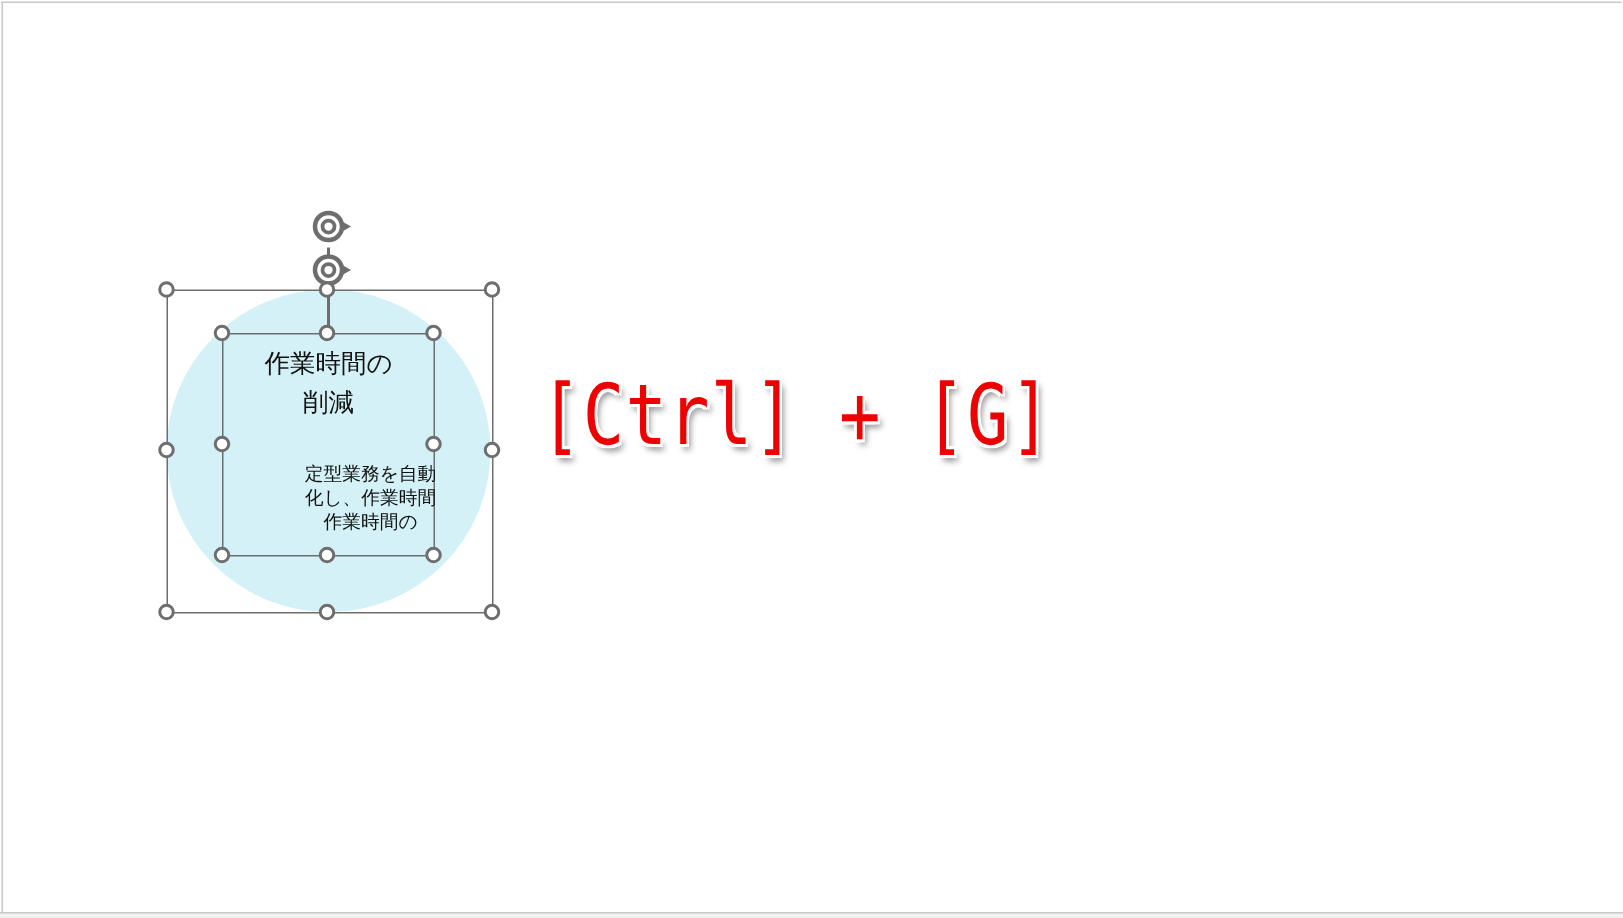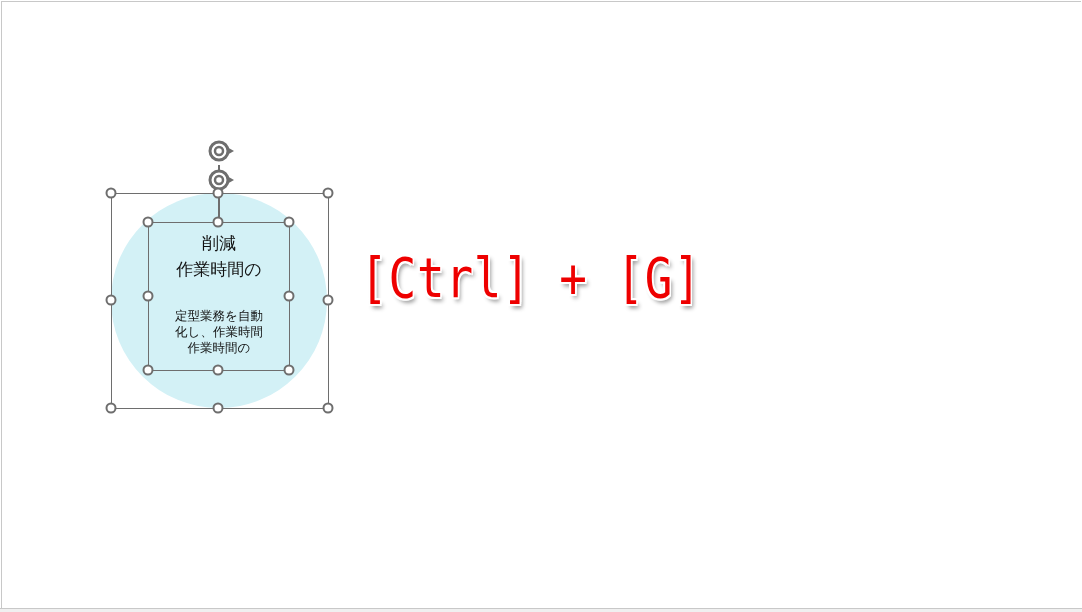--- a/index.html
+++ b/index.html
@@ -35,21 +35,21 @@
     transform: translate(-50%, -50%);
   }
   .vline { position: absolute; width: 1.5px; background: #6e6e6e; }
   .rot { position: absolute; transform: translate(-50%, -50%); }
   .title {
     position: absolute; left: 148px; top: 230px; width: 142px;
     text-align: center; font-size: 17px; line-height: 26px; color: #111;
   }
   .body-text {
     position: absolute; left: 148px; top: 308px; width: 142px;
-    text-align: center; font-size: 12.5px; line-height: 16px; color: #111;
+    text-align: center; font-size: 12.5px; line-height: 16px; color: #111; padding-left: 28px;
   }
   .shortcut {
     position: absolute; left: 360px; top: 245px;
     font-family: "DejaVu Sans Mono", monospace;
     font-size: 56px; color: #ee0000; letter-spacing: 1px; white-space: pre;
     text-shadow:
       2px 0 #fff, -2px 0 #fff, 0 2px #fff, 0 -2px #fff,
       2px 2px #fff, -2px -2px #fff, 2px -2px #fff, -2px 2px #fff,
       3px 4px 5px rgba(0,0,0,0.45);
     transform: scaleX(0.82); transform-origin: left center;
@@ -75,22 +75,22 @@
   <circle cx="12" cy="13" r="4" fill="#fff" stroke="#6e6e6e" stroke-width="2.5"></circle>
   <path d="M20 9 L27 13 L20 17 Z" fill="#6e6e6e"></path>
 </svg>
 <svg class="rot" style="left:222px;top:180px;" width="30" height="26" viewBox="0 0 30 26">
   <circle cx="12" cy="13" r="9" fill="#fff" stroke="#6e6e6e" stroke-width="3"></circle>
   <circle cx="12" cy="13" r="4" fill="#fff" stroke="#6e6e6e" stroke-width="2.5"></circle>
   <path d="M20 9 L27 13 L20 17 Z" fill="#6e6e6e"></path>
 </svg>
 
 <div class="title">
+  <div>作業時間の</div>
   <div>削減</div>
-  <div>作業時間の</div>
 </div>
 <div class="body-text">
   <div>定型業務を自動</div>
   <div>化し、作業時間</div>
   <div>作業時間の</div>
 </div>
 
 <div class="handle" style="left:111px;top:193px;"></div>
 <div class="handle" style="left:218px;top:193px;"></div>
 <div class="handle" style="left:328px;top:193px;"></div>

